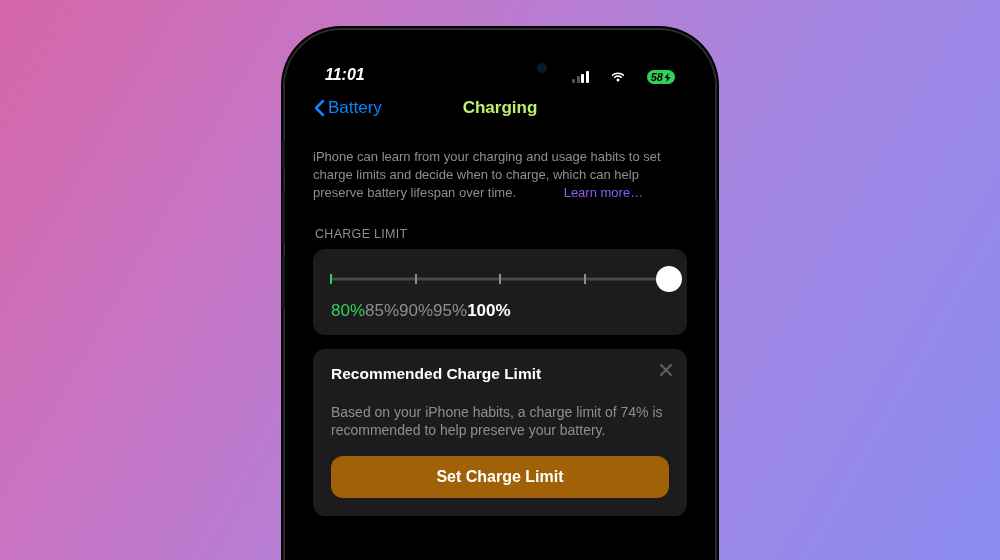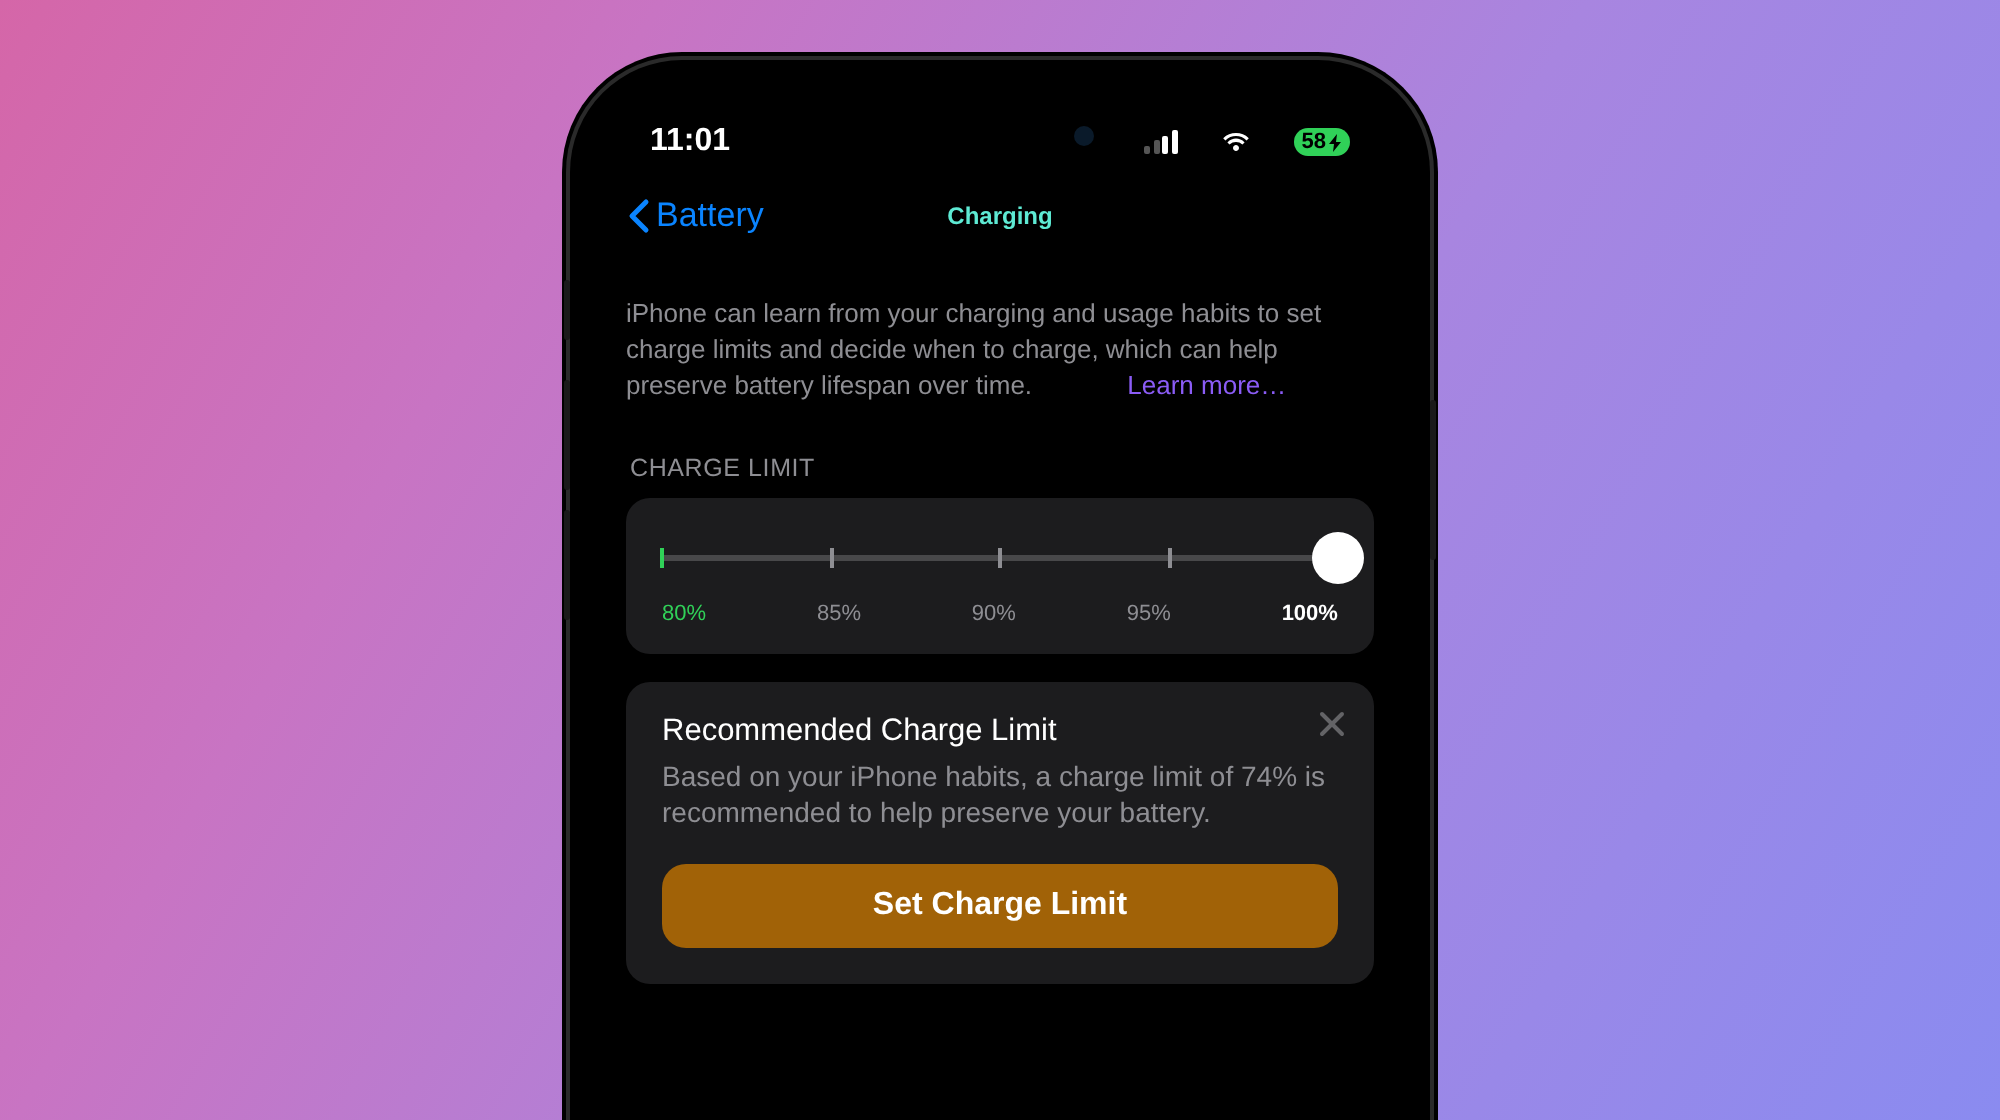--- a/index.html
+++ b/index.html
@@ -69,23 +69,24 @@
     .camera-dot {
       width: 10px;
       height: 10px;
       background: #0a1a2a;
       border-radius: 50%;
     }
     
     .status-bar {
       display: flex;
       justify-content: space-between;
-      align-items: center;
+      align-items: flex-end;
       padding: 18px 30px 6px;
       height: 50px;
+      font-style: italic;
     }
     
     .status-time {
       color: #fff;
       font-size: 16px;
       font-weight: 600;
     }
     
     .status-icons {
       display: flex;
@@ -143,22 +144,22 @@
     
     .chevron-back {
       width: 12px;
       height: 18px;
     }
     
     .nav-title {
       position: absolute;
       left: 50%;
       transform: translateX(-50%);
-      color: #5eead4;
-      font-size: 12px;
+      color: #bef264;
+      font-size: 17px;
       font-weight: 600;
     }
     
     .content {
       padding: 16px 18px 0;
     }
     
     .description {
       color: #8e8e93;
       font-size: 13px;
@@ -218,22 +219,22 @@
       top: 50%;
       transform: translate(-50%, -50%);
       width: 26px;
       height: 26px;
       background: #fff;
       border-radius: 50%;
     }
     
     .slider-labels {
       display: flex;
-      justify-content: space-between;
-      font-size: 11px;
+      justify-content: flex-start;
+      font-size: 17px;
     }
     
     .slider-label {
       color: #8e8e93;
       text-align: center;
     }
     
     .slider-label.green { color: #30d158; }
     .slider-label.white { color: #fff; font-weight: 600; }
     
@@ -249,22 +250,22 @@
       top: 14px;
       right: 14px;
       width: 14px;
       height: 14px;
       color: #636366;
     }
     
     .rec-title {
       color: #fff;
       font-size: 15.5px;
-      font-weight: 400;
-      margin-bottom: 4px;
+      font-weight: 700;
+      margin-bottom: 20px;
     }
     
     .rec-body {
       color: #8e8e93;
       font-size: 14px;
       line-height: 1.35;
       margin-bottom: 16px;
     }
     
     .primary-button {

